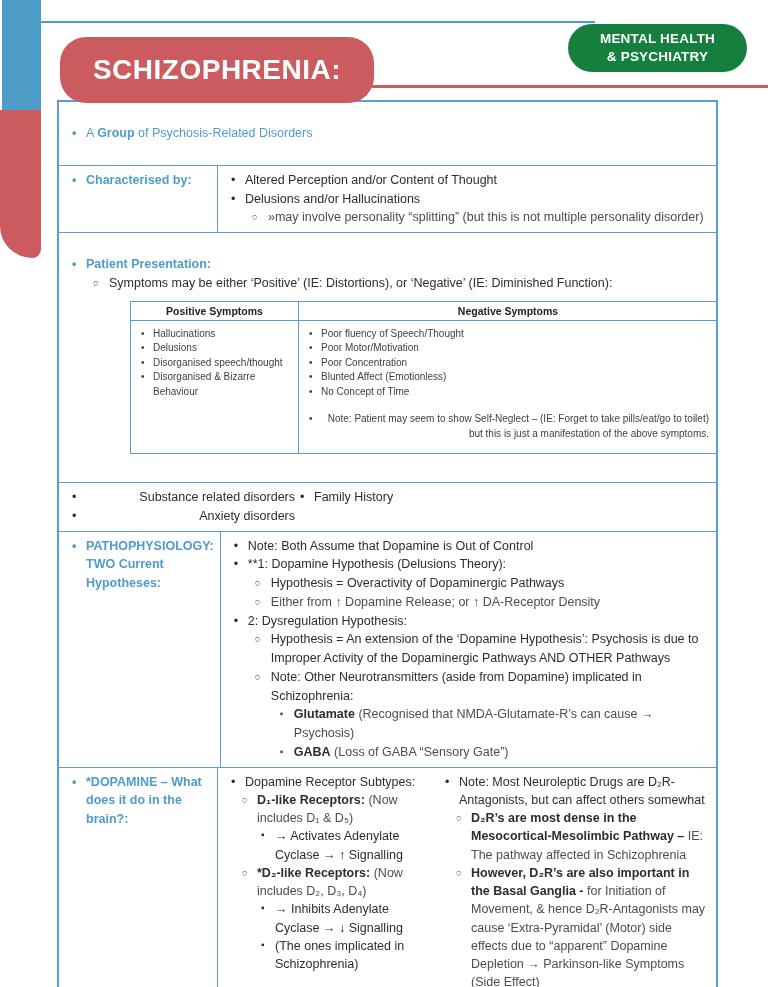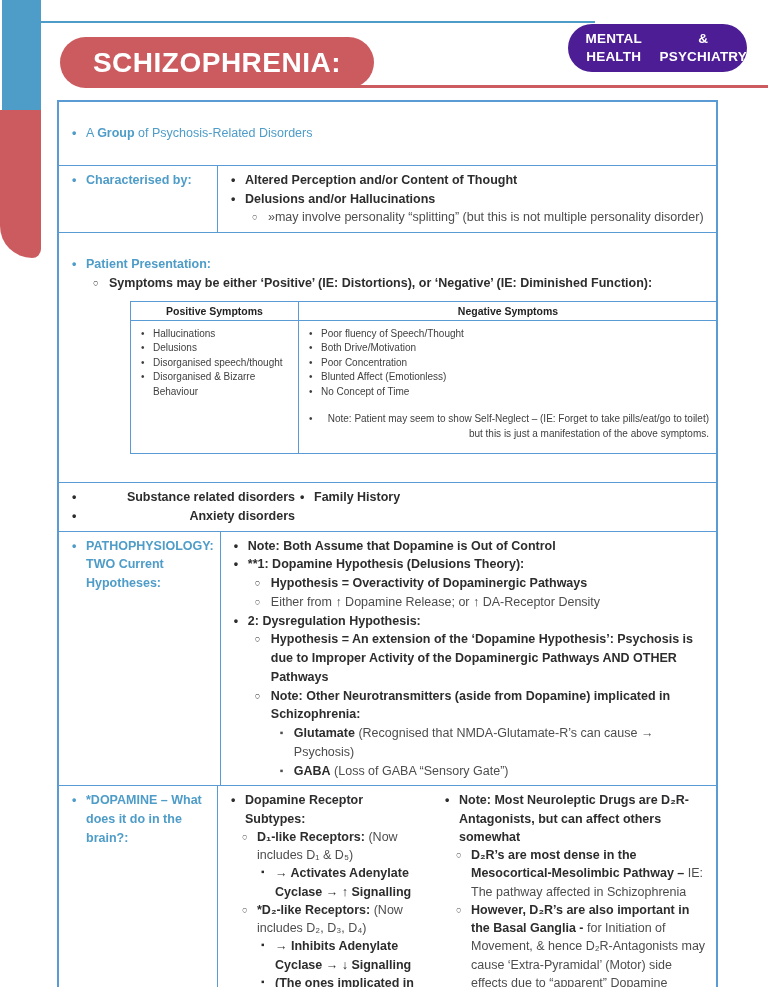--- a/index.html
+++ b/index.html
@@ -7,44 +7,44 @@
     width:768px;height:987px;position:relative;background:#ffffff;
     font-family:"Liberation Sans","DejaVu Sans",sans-serif;overflow:hidden;
     -webkit-font-smoothing:antialiased;
   }
   
   .deco-blue{position:absolute;left:2px;top:0;width:39px;height:110px;background:#4E9CC8;}
   .deco-red{position:absolute;left:0;top:110px;width:41px;height:148px;background:#CC5B60;
             border-radius:0 0 10px 36px;}
   .top-line{position:absolute;left:40px;top:21px;width:555px;height:2px;background:#4E9CC8;}
   .red-line{position:absolute;left:210px;top:85px;right:0;height:2.5px;background:#CC5B60;}
-  .title-pill{position:absolute;left:60px;top:37px;width:314px;height:51px;background:#CC5B60;
+  .title-pill{position:absolute;left:60px;top:37px;width:314px;height:66px;background:#CC5B60;
     border-radius:26px;display:flex;align-items:center;justify-content:center;z-index:2;
     color:#fff;font-weight:800;font-size:28px;letter-spacing:.5px;}
-  .badge{position:absolute;left:568px;top:24px;width:179px;height:48px;background:#4c1d95;
-    border-radius:25px;display:flex;flex-direction:row;align-items:center;justify-content:center;
+  .badge{position:absolute;left:568px;top:24px;width:179px;height:48px;background:#15803d;
+    border-radius:25px;display:flex;flex-direction:column;align-items:center;justify-content:center;
     color:#fff;font-weight:700;font-size:13.5px;line-height:1.3;letter-spacing:.2px;z-index:2;text-align:center;}
   
   .doc{position:absolute;left:57px;top:100px;width:661px;border:2px solid #5B9BD5;background:#fff;box-sizing:border-box;}
   .row{display:flex;border-top:1.5px solid #5B9BD5;}
   .row:first-child{border-top:none;}
   .cell-l{flex:0 0 159px;border-right:1.5px solid #5B9BD5;padding:5px 6px 5px 8px;box-sizing:border-box;}
   .cell-r{flex:1;padding:5px 8px;box-sizing:border-box;min-width:0;}
   .cell-full{flex:1;padding:22px 8px;box-sizing:border-box;}
   
   ul{list-style:none;margin:0;padding:0;}
   li{position:relative;line-height:1.5;font-size:12.5px;color:#4d4d4d;}
   .lv1{padding-left:19px;}
   .lv1::before{content:"•";position:absolute;left:5px;}
   .lv2{margin-left:24px;padding-left:18px;}
   .lv2::before{content:"○";position:absolute;left:2px;top:2px;font-size:9.5px;}
   .lv3{margin-left:50px;padding-left:15px;}
   .lv3::before{content:"▪";position:absolute;left:1px;top:1px;font-size:10px;}
   b{font-weight:700;color:#2d2d2d;}
-  .bold{font-weight:700;color:#2d2d2d;}
+  .bold{font-weight:400;color:#2d2d2d;}
   .blue{color:#4E9CC8;font-weight:700;}
   .blue::before{color:#4E9CC8;}
   .just{text-align:justify;}
   
   .sym-table{margin:8px 0 6px 63px;width:588px;border:1.5px solid #5B9BD5;box-sizing:border-box;}
   .sym-head{display:flex;border-bottom:1.5px solid #5B9BD5;}
   .sym-head>div{font-size:10.5px;font-weight:700;color:#222;text-align:center;padding:3px 4px;box-sizing:border-box;}
   .col-p{flex:0 0 168px;border-right:1.5px solid #5B9BD5;box-sizing:border-box;}
   .col-n{flex:1;min-width:0;}
   .sym-body{display:flex;}
@@ -122,21 +122,21 @@
             <ul>
               <li>Hallucinations</li>
               <li>Delusions</li>
               <li>Disorganised speech/thought</li>
               <li>Disorganised &amp; Bizarre Behaviour</li>
             </ul>
           </div>
           <div class="col-n">
             <ul>
               <li>Poor fluency of Speech/Thought</li>
-              <li>Both Drive/Motivation</li>
+              <li>Poor Motor/Motivation</li>
               <li>Poor Concentration</li>
               <li>Blunted Affect (Emotionless)</li>
               <li>No Concept of Time</li>
               <li class="note-gap">Note: Patient may seem to show Self-Neglect – (IE: Forget to take pills/eat/go to toilet) but this is just a manifestation of the above symptoms.</li>
             </ul>
           </div>
         </div>
       </div>
     </div>
   </div>

